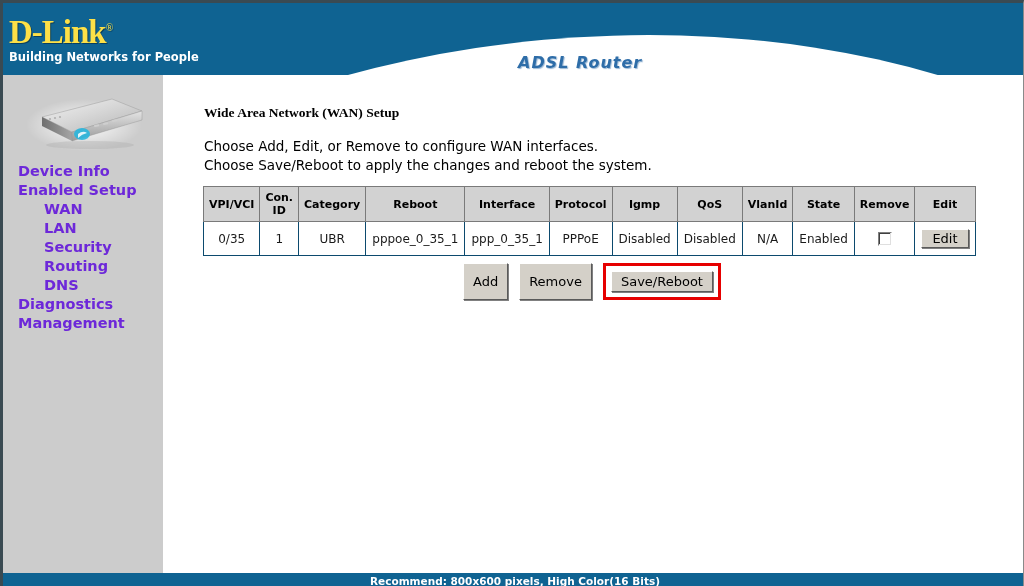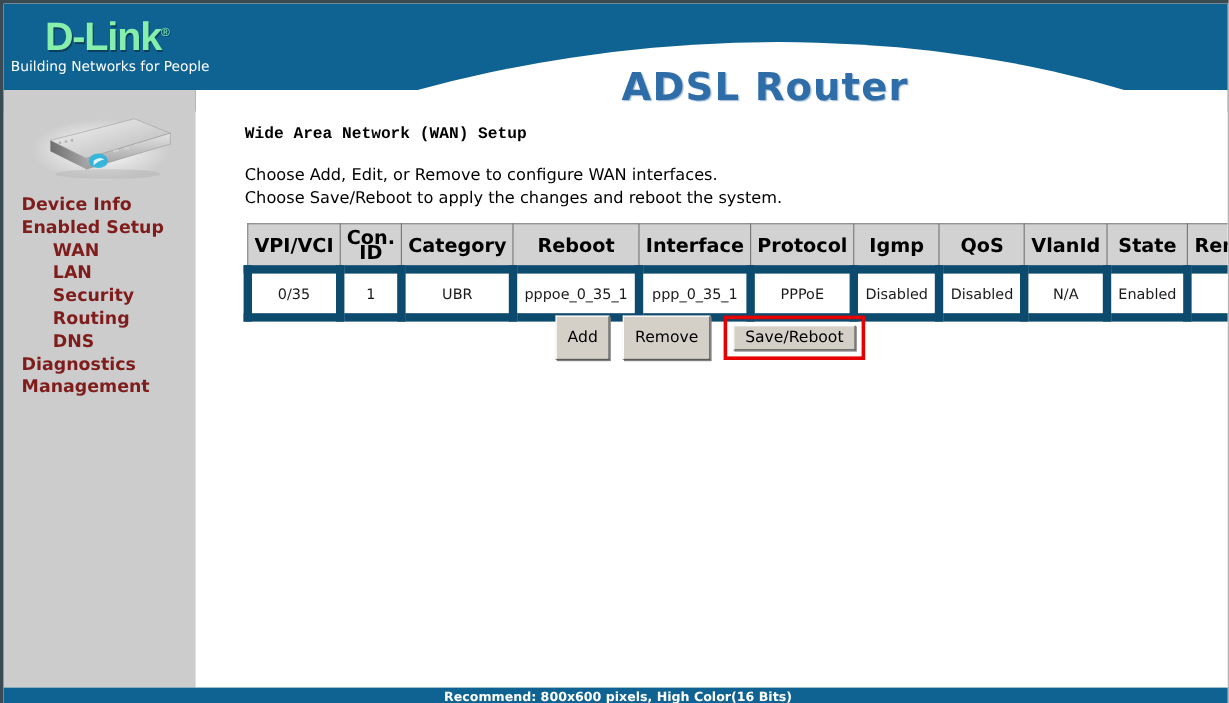--- a/index.html
+++ b/index.html
@@ -48,53 +48,53 @@
   }
   .logo {
     position: absolute;
     left: 6px;
     top: 8px;
     width: 160px;
     height: 50px;
     z-index: 4;
   }
   .logo-main {
-    font-family: Liberation Sans, sans-serif;
+    font-family: Liberation Serif, serif;
     font-weight: bold;
     font-size: 33px;
-    color: #86efac;
+    color: #fde047;
     letter-spacing: -1px;
     line-height: 33px;
     text-shadow: 1px 1px 0 #0a3f5e;
     white-space: nowrap;
-    text-align: center;
   }
   .logo-reg {
     font-size: 10px;
     vertical-align: super;
     font-weight: normal;
   }
   .logo-tag {
     font-family: "DejaVu Sans", "Liberation Sans", sans-serif;
-    font-weight: normal;
+    font-weight: bold;
     font-size: 11.5px;
     color: #ffffff;
     letter-spacing: 0px;
     line-height: 14px;
     margin-top: 1px;
     white-space: nowrap;
   }
   .app-title {
     position: absolute;
     left: 515px;
     top: 50px;
     z-index: 5;
     font-family: "DejaVu Sans", "Liberation Sans", sans-serif;
-    font-weight: bold;
-    font-size: 32px;
+    font-style: italic;
+    font-weight: bold;
+    font-size: 16px;
     color: #2e6da8;
     letter-spacing: 1px;
     text-shadow: 1px 1px 1px #9bb8d4;
     white-space: nowrap;
   }
 
   
   .sidebar {
     position: absolute;
     left: 0;
@@ -114,21 +114,21 @@
   .nav {
     position: absolute;
     left: 0;
     top: 87px;
     width: 160px;
   }
   .nav-item {
     font-family: "DejaVu Sans", "Liberation Sans", sans-serif;
     font-weight: bold;
     font-size: 14.5px;
-    color: #7f1d1d;
+    color: #6d28d9;
     line-height: 19px;
     padding-left: 15px;
     white-space: nowrap;
     cursor: pointer;
   }
   .nav-item.sub {
     padding-left: 41px;
   }
 
   
@@ -138,21 +138,21 @@
     top: 72px;
     width: 864px;
     height: 498px;
     background: #ffffff;
     z-index: 2;
   }
   .page-title {
     position: absolute;
     left: 41px;
     top: 30px;
-    font-family: Liberation Mono, monospace;
+    font-family: Liberation Serif, serif;
     font-weight: bold;
     font-size: 13.5px;
     color: #000000;
     white-space: nowrap;
   }
   .instructions {
     position: absolute;
     left: 41px;
     top: 62px;
     font-family: "DejaVu Sans", "Liberation Sans", sans-serif;
@@ -169,29 +169,29 @@
     top: 111px;
     border-collapse: collapse;
     border: 1px solid #7a7a7a;
     background: #ffffff;
   }
   .wan-table th {
     background: #d2d2d2;
     border: 1px solid #7a7a7a;
     font-family: "DejaVu Sans", "Liberation Sans", sans-serif;
     font-weight: bold;
-    font-size: 16px;
+    font-size: 11px;
     color: #000000;
     text-align: center;
     padding: 4px 5px;
     line-height: 13px;
     white-space: nowrap;
   }
   .wan-table td {
-    border: 7px solid #0c4a6e;
+    border: 1px solid #0c4a6e;
     font-family: "DejaVu Sans", "Liberation Sans", sans-serif;
     font-size: 12px;
     color: #1a1a1a;
     text-align: center;
     padding: 7px 6px;
     white-space: nowrap;
   }
   .cell-checkbox {
     width: 12px;
     height: 12px;

